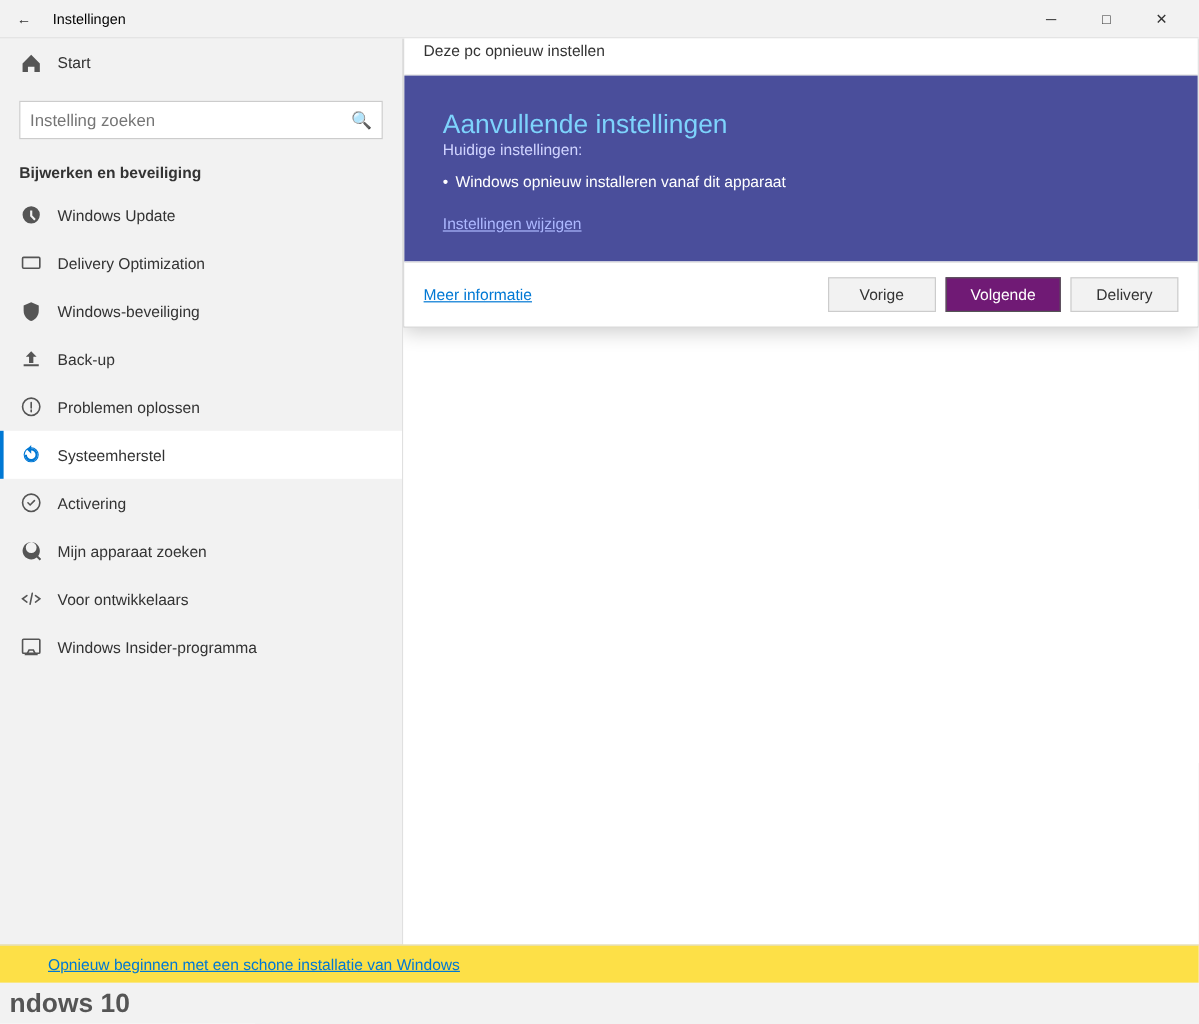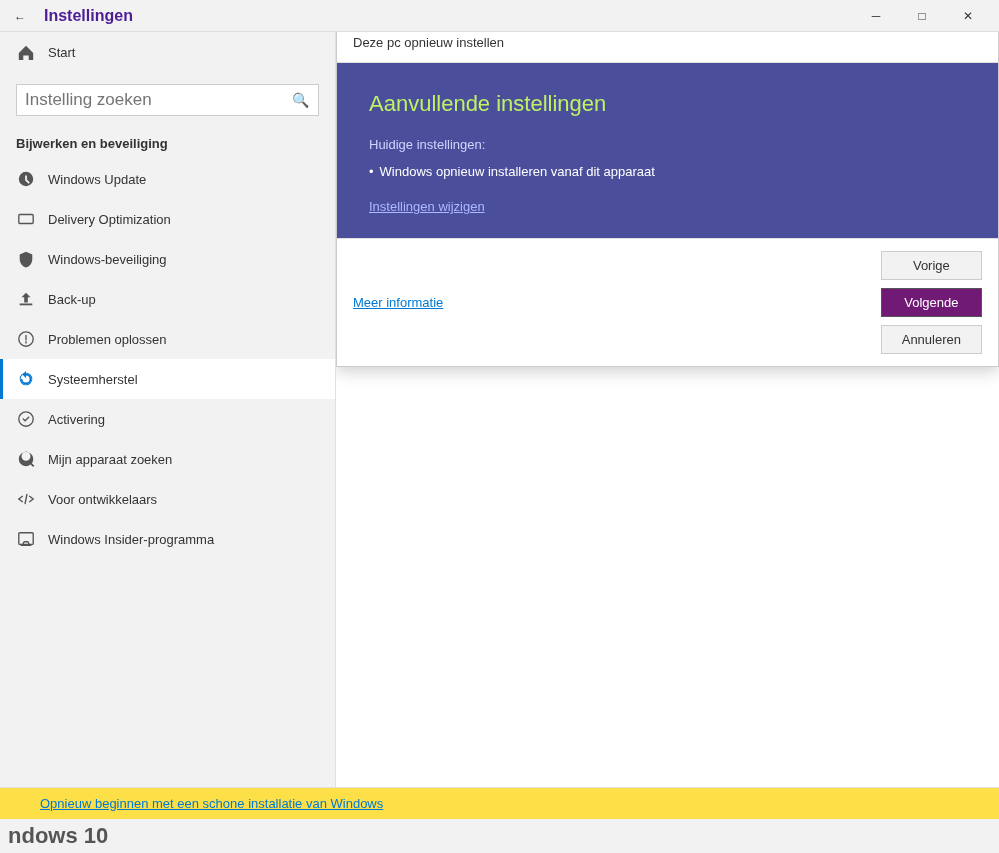--- a/index.html
+++ b/index.html
@@ -36,23 +36,22 @@
       border: none;
       background: transparent;
       cursor: pointer;
       display: flex;
       align-items: center;
       justify-content: center;
       font-size: 12px;
       color: #333;
     }
     .titlebar-title {
-      font-size: 16px;
-      color: #4c1d95;
-      font-weight: bold;
+      font-size: 12px;
+      color: #000000;
     }
     .titlebar-wincontrols {
       margin-left: auto;
       display: flex;
     }
     .win-ctrl {
       width: 46px;
       height: 32px;
       border: none;
       background: transparent;
@@ -87,21 +86,21 @@
       align-items: center;
       border: 1px solid #ccc;
       background: white;
       height: 32px;
     }
     .sidebar-search input {
       flex: 1;
       border: none;
       outline: none;
       padding: 0 8px;
-      font-size: 17px;
+      font-size: 14px;
       font-family: inherit;
       background: transparent;
     }
     .sidebar-search-icon {
       padding: 0 8px;
       color: #555;
       font-size: 14px;
     }
     .sidebar-section-title {
       padding: 8px 16px;
@@ -203,22 +202,21 @@
       background: white;
     }
     .modal-blue {
       background: #4a4e9b;
       padding: 28px 32px 24px;
       flex: 1;
     }
     .modal-blue-title {
       font-size: 22px;
       font-weight: 300;
-      color: #bef264;
-      margin-bottom: 20px;
+      color: #7dd3fc;
     }
     .modal-blue-subtitle {
       font-size: 13px;
       color: #d0d4ff;
       margin-bottom: 12px;
     }
     .modal-blue-item {
       font-size: 13px;
       color: white;
       margin-bottom: 8px;
@@ -247,21 +245,20 @@
     .modal-footer-link {
       color: #0078d4;
       text-decoration: underline;
       cursor: pointer;
       font-size: 13px;
     }
     .modal-footer-btns {
       margin-left: auto;
       display: flex;
       gap: 8px;
-      flex-direction: column;
     }
     .btn-modal {
       padding: 6px 20px;
       font-size: 13px;
       font-family: inherit;
       cursor: pointer;
       border: 1px solid #ccc;
       background: #f2f2f2;
       color: #333;
       min-width: 90px;
@@ -453,21 +450,21 @@
             <span>Windows opnieuw installeren vanaf dit apparaat</span>
           </div>
           <a class="modal-blue-link">Instellingen wijzigen</a>
         </div>
 
         <div class="modal-footer">
           <a class="modal-footer-link">Meer informatie</a>
           <div class="modal-footer-btns">
             <button class="btn-modal">Vorige</button>
             <button class="btn-modal active-btn">Volgende</button>
-            <button class="btn-modal">Annuleren</button>
+            <button class="btn-modal">Delivery</button>
           </div>
         </div>
       </div>
     </div>
   </div>
 </div>
 
 <div class="bottom-bar">
   <a class="bottom-bar-link">Opnieuw beginnen met een schone installatie van Windows</a>
 </div>

